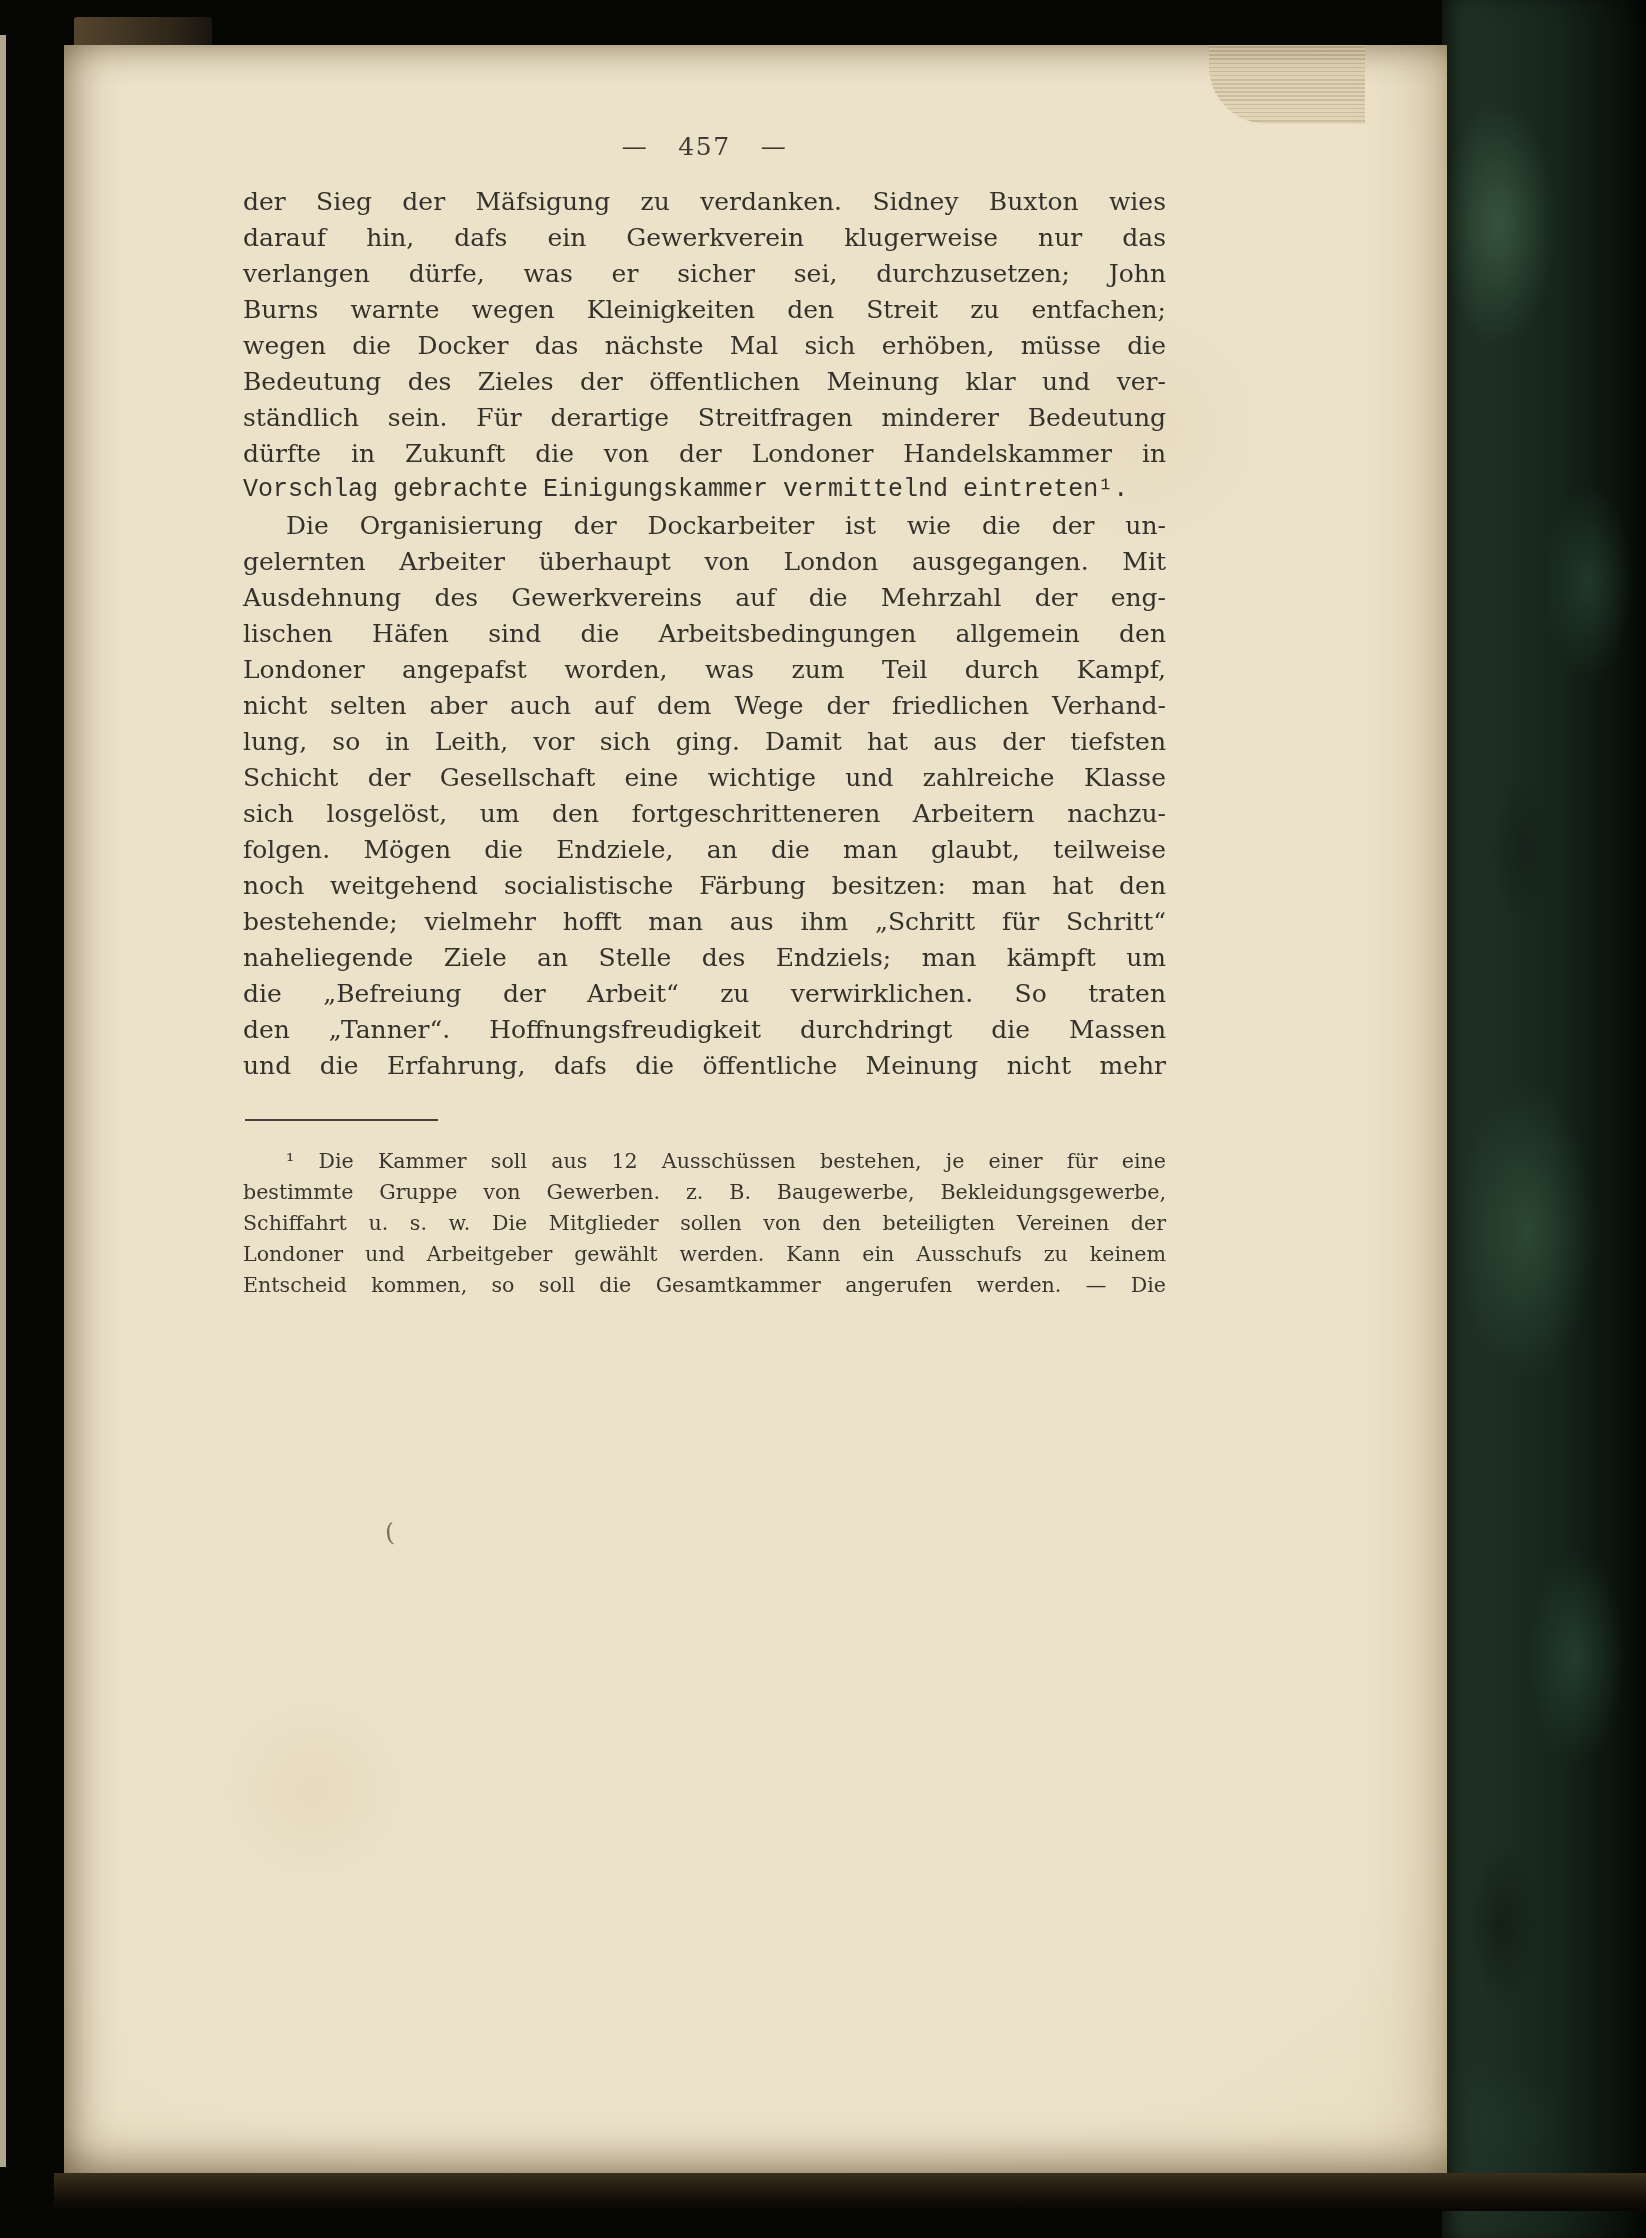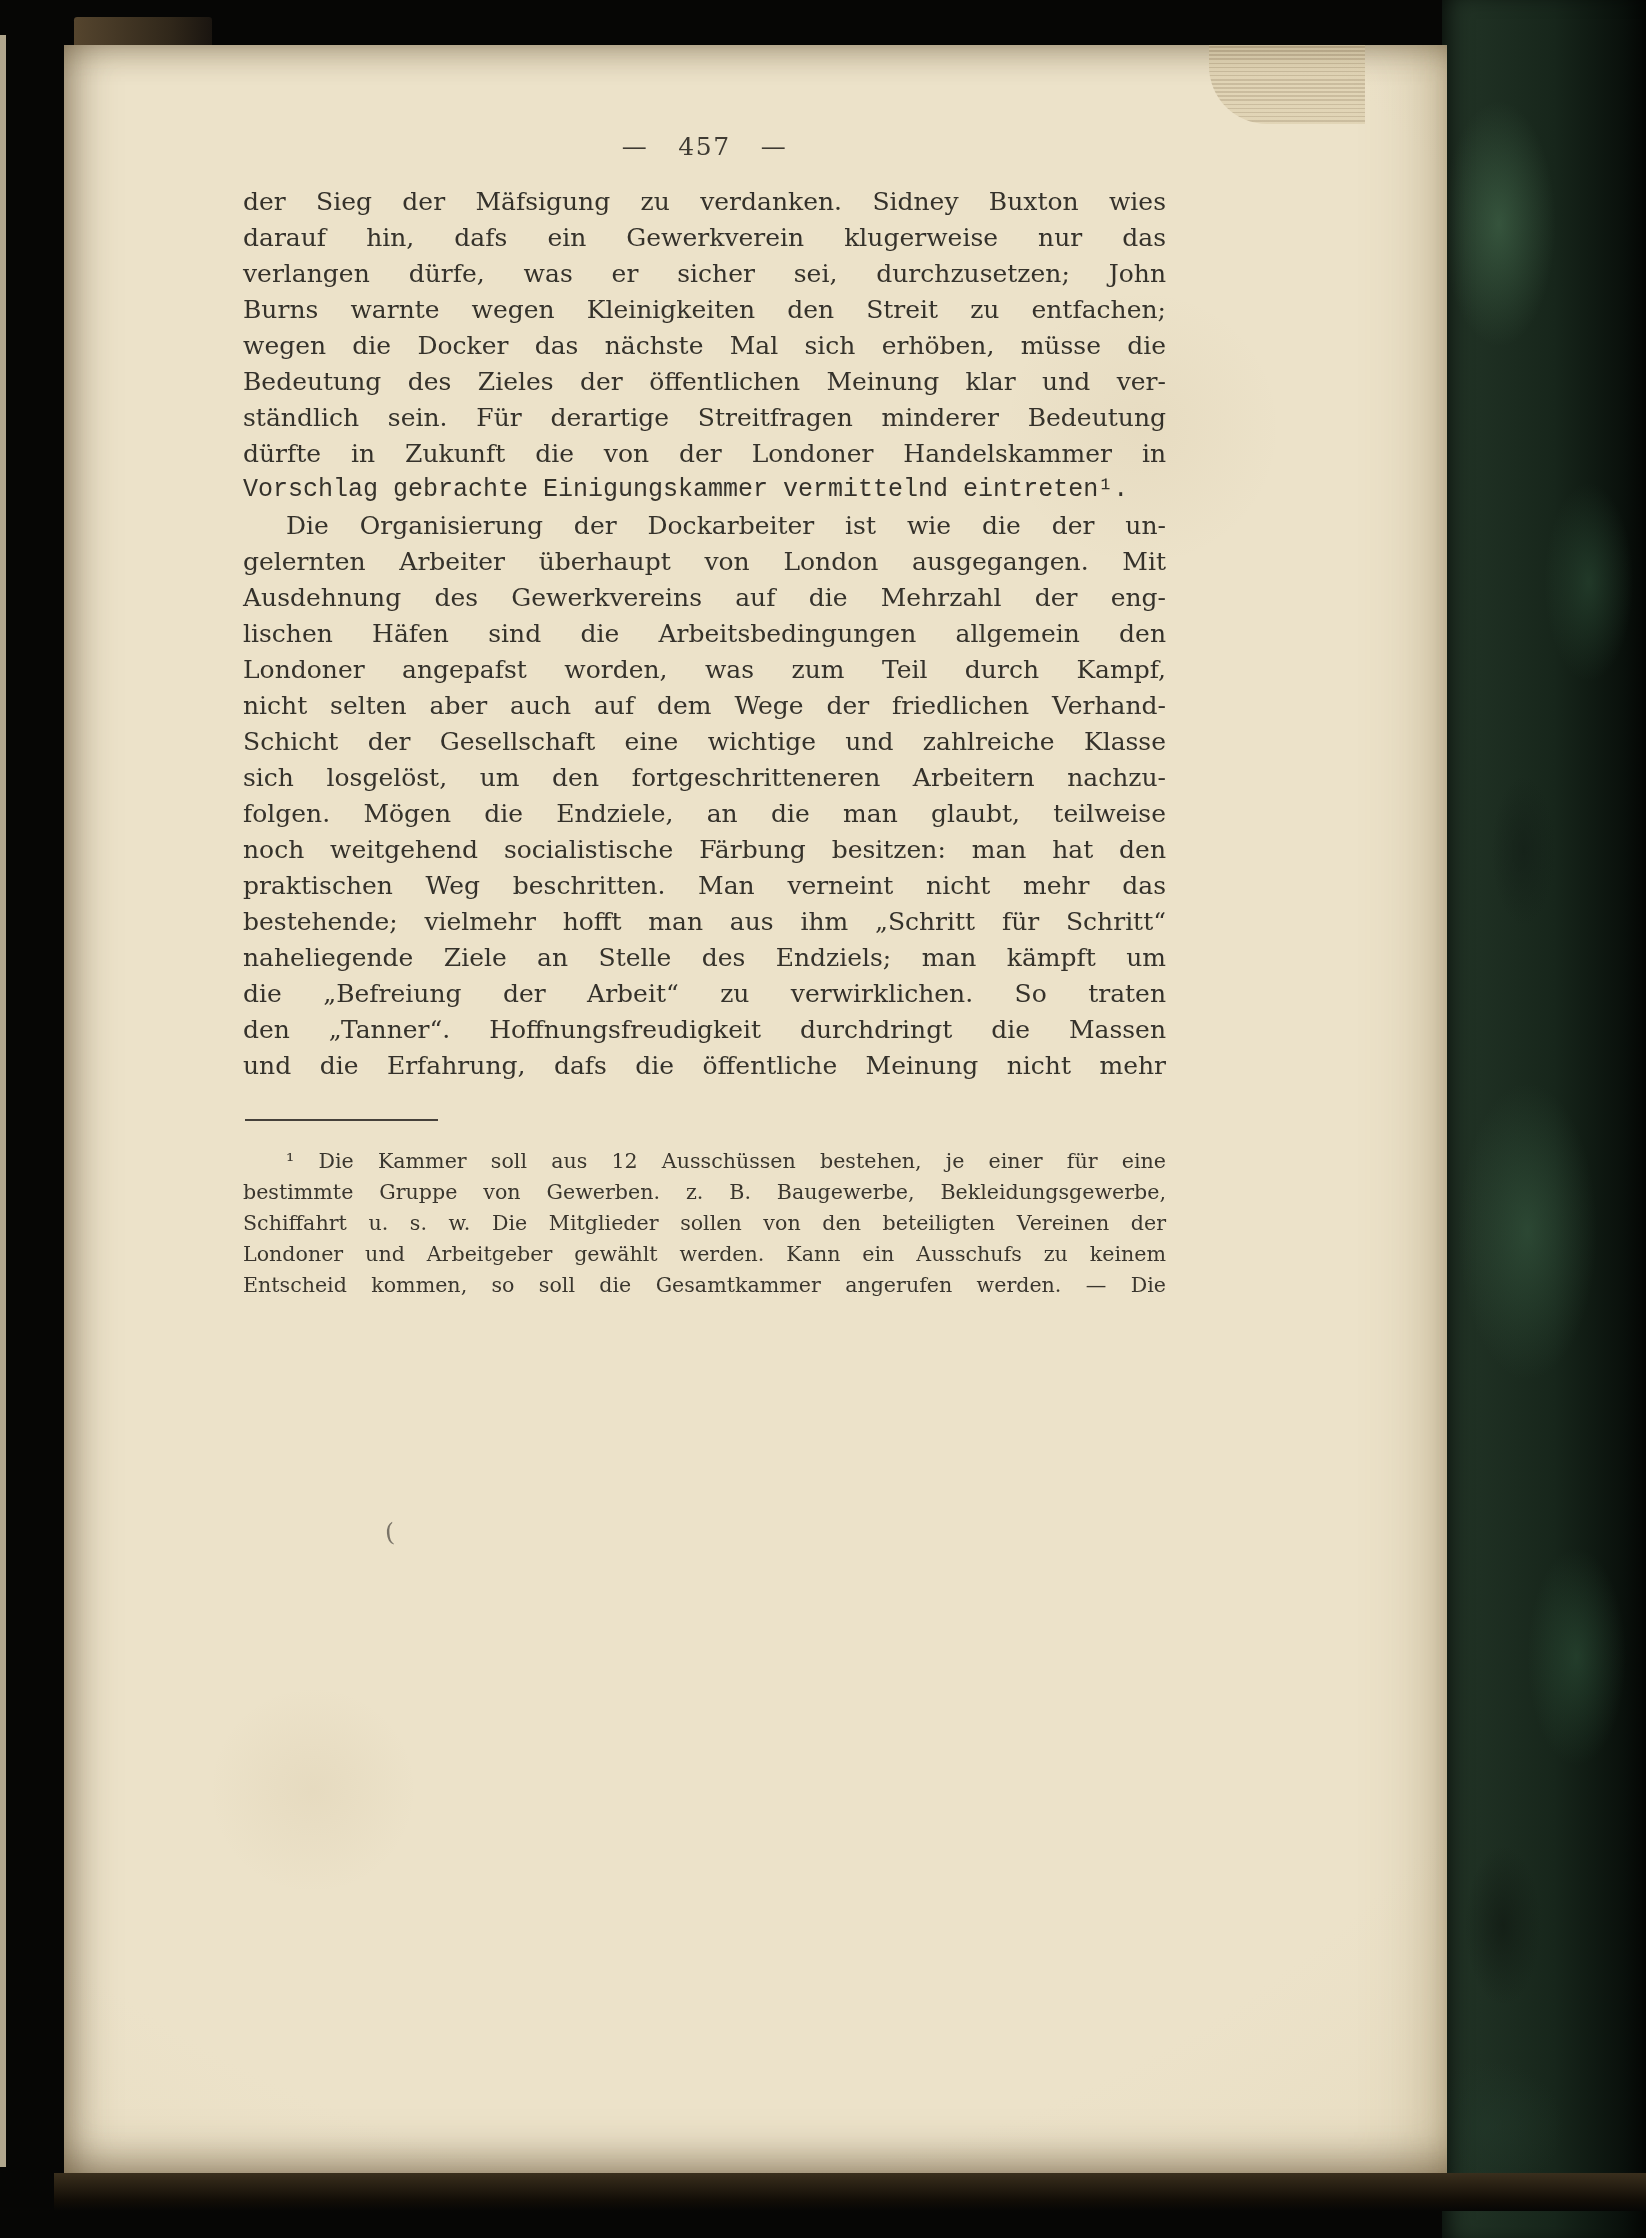--- a/index.html
+++ b/index.html
@@ -180,25 +180,25 @@
         <div class="ln end">Vorschlag gebrachte Einigungskammer vermittelnd eintreten¹.</div>
       </div>
 
       <div>
         <div class="ln ind">Die Organisierung der Dockarbeiter ist wie die der un-</div>
         <div class="ln">gelernten Arbeiter überhaupt von London ausgegangen.  Mit</div>
         <div class="ln">Ausdehnung des Gewerkvereins auf die Mehrzahl der eng-</div>
         <div class="ln">lischen Häfen sind die Arbeitsbedingungen allgemein den</div>
         <div class="ln">Londoner angepafst worden,  was zum Teil durch Kampf,</div>
         <div class="ln">nicht selten aber auch auf dem Wege der friedlichen Verhand-</div>
+        <div class="ln">lung, so in Leith,  vor sich ging.  Damit hat aus der tiefsten</div>
         <div class="ln">Schicht der Gesellschaft eine wichtige und zahlreiche Klasse</div>
         <div class="ln">sich losgelöst,  um den fortgeschritteneren Arbeitern nachzu-</div>
         <div class="ln">folgen.  Mögen die Endziele,  an die man glaubt,  teilweise</div>
         <div class="ln">noch weitgehend socialistische Färbung besitzen: man hat den</div>
-        <div class="ln">praktischen Weg beschritten.  Man verneint nicht mehr das</div>
         <div class="ln">bestehende; vielmehr hofft man aus ihm „Schritt für Schritt“</div>
         <div class="ln">naheliegende Ziele an Stelle des Endziels; man kämpft um</div>
         <div class="ln">die „Befreiung der Arbeit“ zu verwirklichen.  So traten</div>
         <div class="ln">den „Tanner“.  Hoffnungsfreudigkeit durchdringt die Massen</div>
         <div class="ln">und die Erfahrung, dafs die öffentliche Meinung nicht mehr</div>
       </div>
 
       <hr class="footnote-rule">
 
       <div>

